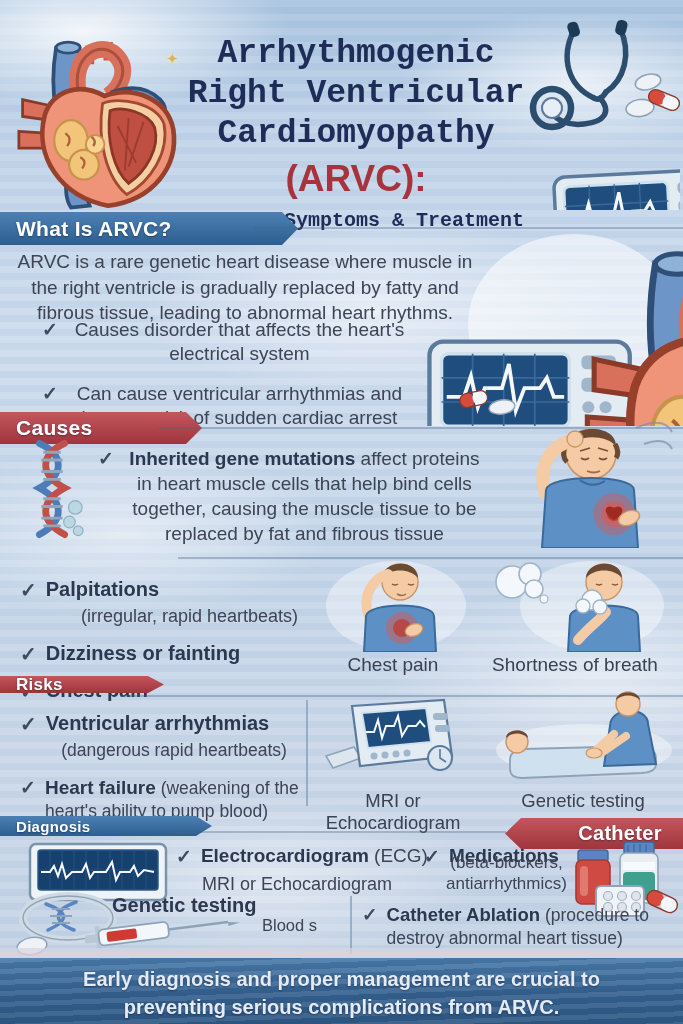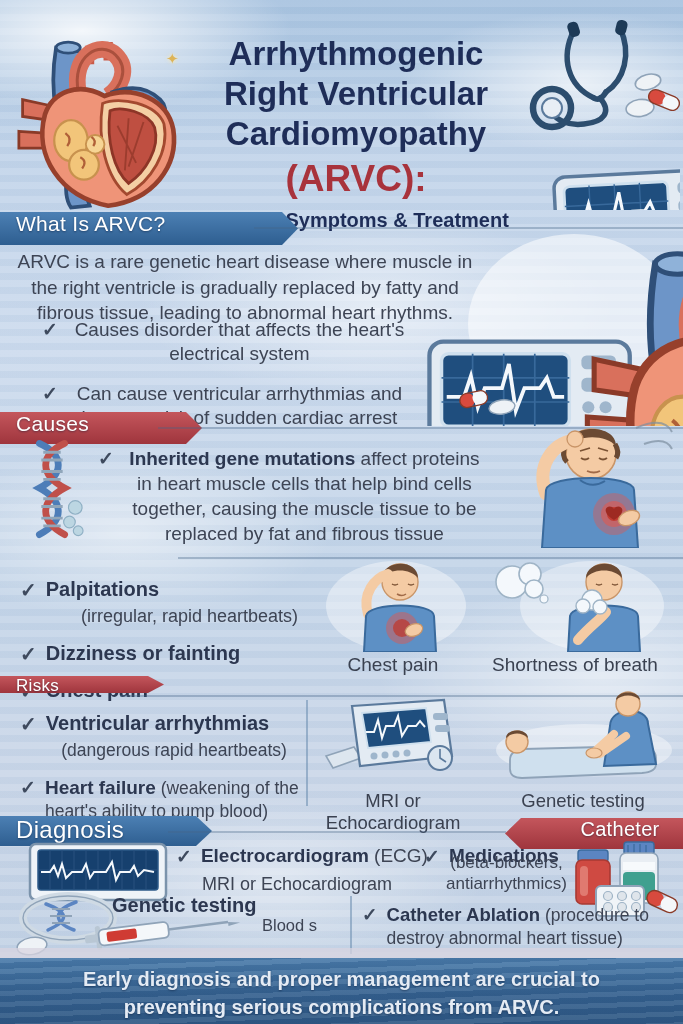--- a/index.html
+++ b/index.html
@@ -11,36 +11,36 @@
       radial-gradient(ellipse 260px 100px at 85% 8%, rgba(255,255,255,.7), rgba(255,255,255,0) 70%),
       radial-gradient(ellipse 340px 130px at 55% 30%, rgba(255,255,255,.55), rgba(255,255,255,0) 70%),
       radial-gradient(ellipse 300px 120px at 18% 52%, rgba(255,255,255,.5), rgba(255,255,255,0) 70%),
       radial-gradient(ellipse 320px 130px at 88% 66%, rgba(255,255,255,.5), rgba(255,255,255,0) 70%),
       radial-gradient(ellipse 300px 120px at 40% 86%, rgba(255,255,255,.45), rgba(255,255,255,0) 70%),
       repeating-linear-gradient(180deg, rgba(255,255,255,.06) 0 7px, rgba(110,145,185,.07) 7px 14px),
       linear-gradient(180deg,#a9c4e0 0%,#c3d5ea 14%,#cedcee 34%,#c5d6e9 55%,#ccd8e9 76%,#c2d2e5 100%);
   }
   .abs{position:absolute;}
   .banner{
-    display:flex;align-items:flex-start;color:#fff;font-weight:400;letter-spacing:.3px;
+    display:flex;align-items:center;color:#fff;font-weight:700;letter-spacing:.3px;
     text-shadow:0 1px 2px rgba(10,25,50,.45);
   }
   .banner.blue{background:linear-gradient(180deg,#4c80b4,#2e5e90);}
   .banner.red{background:linear-gradient(180deg,#c4565c,#9f353d);}
   .arrow-right{clip-path:polygon(0 0,calc(100% - 16px) 0,100% 50%,calc(100% - 16px) 100%,0 100%);padding:0 26px 0 16px;}
   .arrow-left{clip-path:polygon(16px 0,100% 0,100% 100%,16px 100%,0 50%);padding:0 14px 0 26px;justify-content:center;}
   .rule{position:absolute;height:2px;background:rgba(70,100,135,.35);}
   .vdiv{position:absolute;width:2px;background:rgba(105,140,175,.55);}
   .txt{color:#3d4454;text-align:center;}
   .bold{color:#2c3750;font-weight:700;}
   .check{color:#3e4a5e;font-weight:700;display:inline-block;margin-right:9px;flex:0 0 auto;}
   .bullet{display:flex;align-items:flex-start;}
   .caption{color:#3a4150;text-align:center;}
   .sparkle{color:#ddb458;text-shadow:0 0 4px rgba(255,230,160,.9);}
-  .title-navy{color:#1e2d58;font-weight:700;}
+  .title-navy{color:#1e2d58;font-weight:700;font-family:Liberation Mono, monospace;}
   .title-red{color:#a8333c;font-weight:800;}
   .footer-band{
     background:
       repeating-linear-gradient(178deg, rgba(255,255,255,.08) 0 5px, rgba(20,50,90,.10) 5px 11px),
       linear-gradient(180deg,#4b7cab,#35618f 55%,#2f5884);
     color:#e4ebf4;text-align:center;font-weight:600;
     text-shadow:0 1px 2px rgba(15,35,65,.55);
   }
 </style>
 </head>
@@ -289,21 +289,21 @@
     <circle cx="25" cy="52" r="11" fill="#f4cba4" stroke="#c99568" stroke-width="1.4"></circle>
     <path d="M14 48 C 14 38 36 38 36 48 C 30 42 20 42 14 48 Z" fill="#6b4a33"></path>
     <path d="M118 36 C 118 16 156 16 156 34 L164 74 L112 76 Z" fill="#5d90c5" stroke="#3a6a9c" stroke-width="2"></path>
     <circle cx="136" cy="14" r="12" fill="#f4cba4" stroke="#c99568" stroke-width="1.4"></circle>
     <path d="M124 10 C 124 0 148 0 148 10 C 142 4 130 4 124 10 Z" fill="#6b4a33"></path>
     <path d="M122 44 L102 62 M134 46 L108 64" stroke="#f4cba4" stroke-width="8" stroke-linecap="round"></path>
     <ellipse cx="102" cy="63" rx="8" ry="5" fill="#f4cba4" stroke="#c99568" stroke-width="1.2"></ellipse>
   </svg>
   <div class="abs caption" style="left:488px;top:790px;width:190px;font-size:18.5px">Genetic testing</div>
 
-  <div class="banner blue arrow-right abs" style="left:0;top:816px;width:170px;height:30px;font-size:24px">
+  <div class="banner blue arrow-right abs" style="left:0;top:816px;width:170px;height:20px;font-size:15px">
     <span>Diagnosis</span>
   </div>
   <div class="rule" style="left:168px;top:831px;width:338px"></div>
   <div class="banner red arrow-left abs" style="left:505px;top:818px;width:178px;height:31px;font-size:20px">
     <span>Catheter</span>
   </div>
 
   <svg class="abs" style="left:28px;top:842px" width="140" height="64" viewBox="0 0 140 64">
     <rect x="2" y="2" width="136" height="56" rx="6" fill="#eef3f8" stroke="#7b93ab" stroke-width="2.5"></rect>
     <rect x="10" y="8" width="120" height="40" rx="3" fill="#16406e" stroke="#2c5a88" stroke-width="1.5"></rect>

